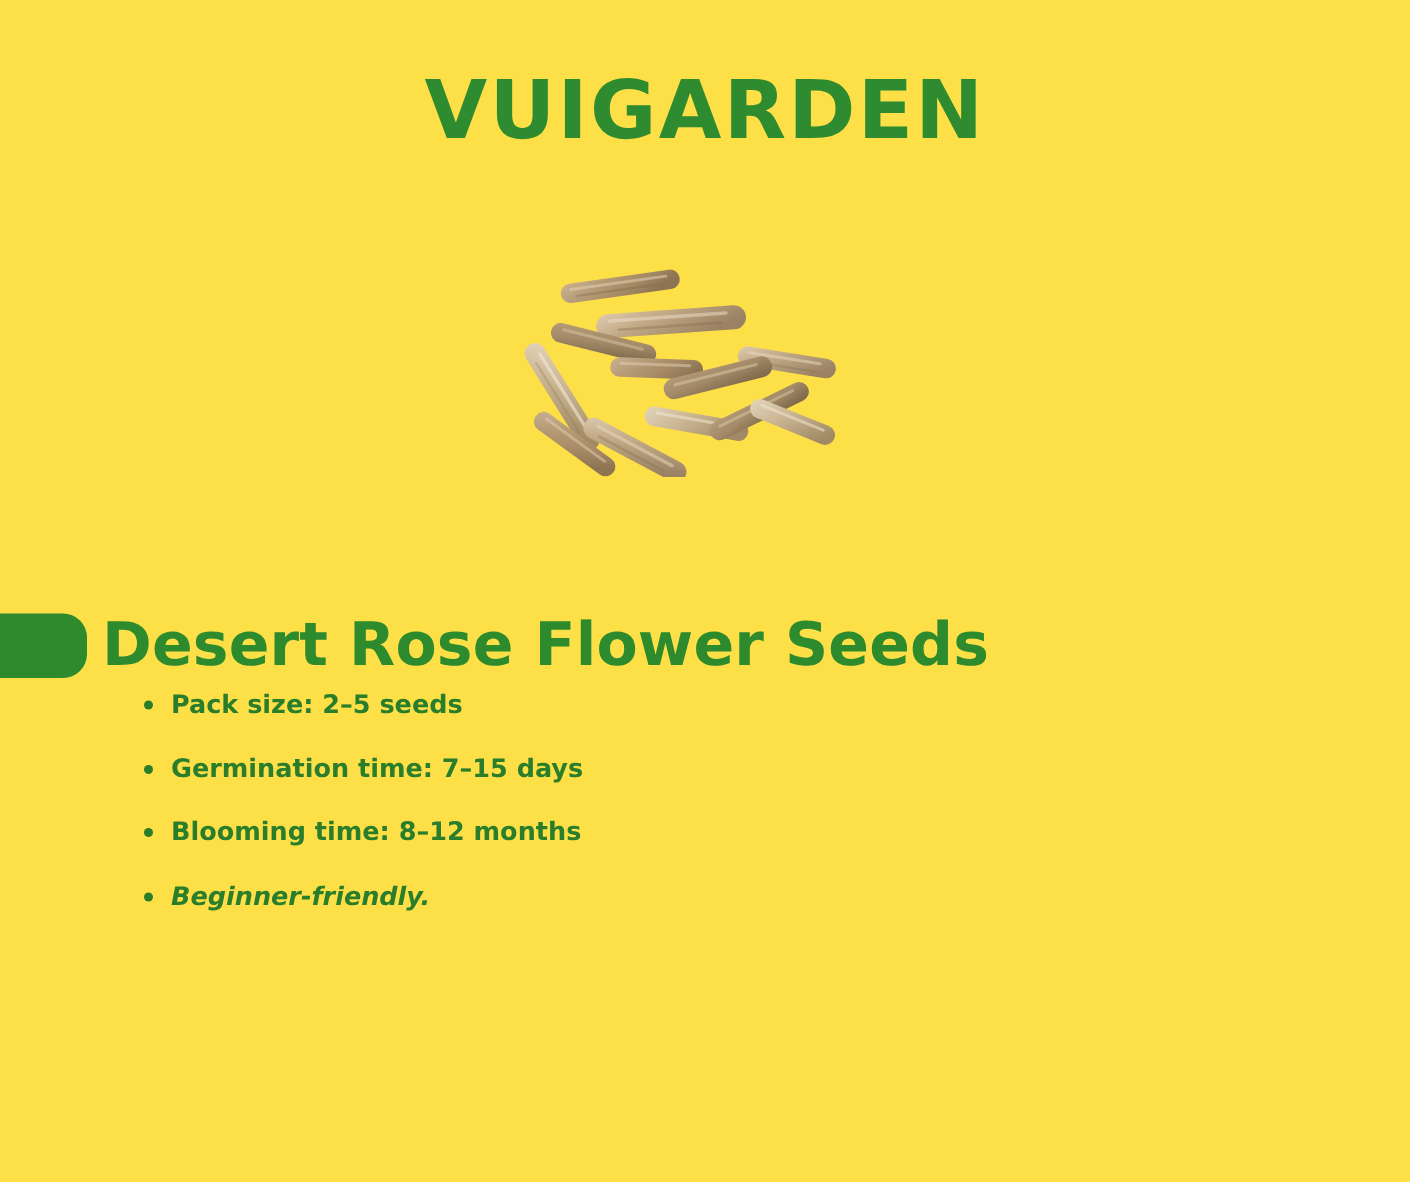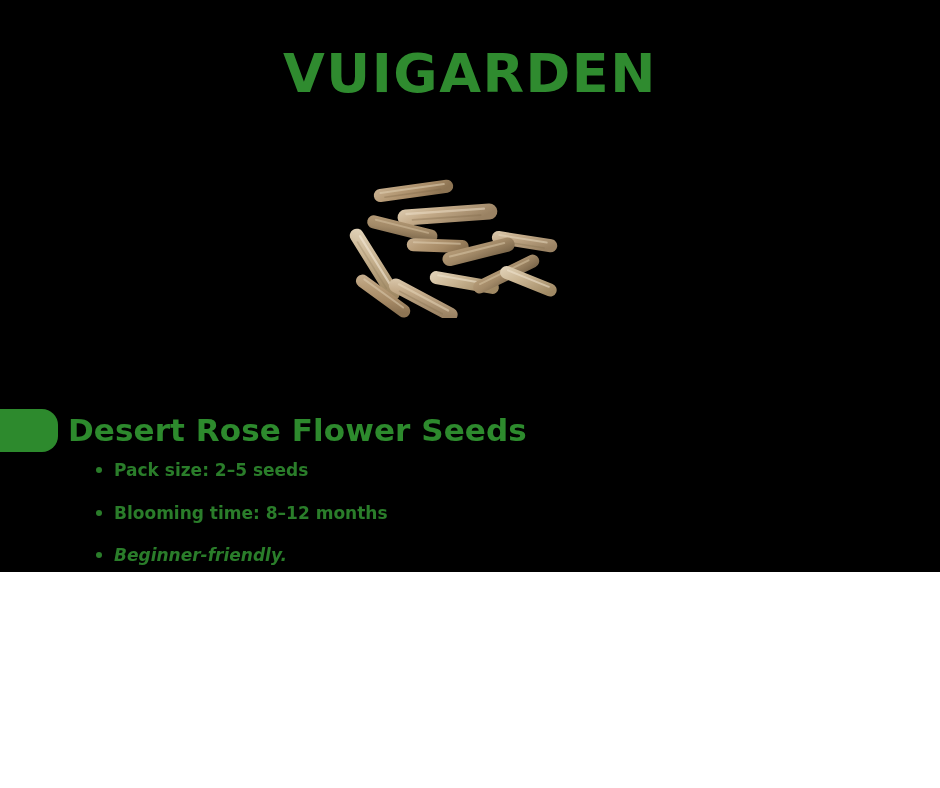--- a/index.html
+++ b/index.html
@@ -12,22 +12,22 @@
     height: 788px;
     background: #ffffff;
     font-family: "Liberation Sans", "DejaVu Sans", sans-serif;
     overflow: hidden;
     position: relative;
   }
 
   .page {
     position: relative;
     width: 940px;
-    height: 572px;
-    background: #000000;
+    height: 788px;
+    background: #fde047;
   }
 
   
   .brand-title {
     position: absolute;
     top: 46px;
     left: 0;
     width: 940px;
     text-align: center;
     font-family: "DejaVu Sans", "Liberation Sans", sans-serif;
@@ -69,21 +69,21 @@
     height: 43px;
     background: #2d8a2d;
     border-top-right-radius: 16px;
     border-bottom-right-radius: 16px;
   }
   .section-title {
     position: absolute;
     left: 68px;
     top: 0;
     font-family: "DejaVu Sans", "Liberation Sans", sans-serif;
-    font-size: 31px;
+    font-size: 40px;
     font-weight: bold;
     color: #2d8a2d;
     letter-spacing: 0.1px;
     line-height: 52px;
     white-space: nowrap;
   }
 
   
   .feature-list {
     position: absolute;
@@ -229,20 +229,24 @@
     <div class="section-title">Desert Rose Flower Seeds</div>
   </div>
 
   <ul class="feature-list">
     <li class="feature-item">
       <span class="feature-bullet"></span>
       <span class="feature-text">Pack size: 2–5 seeds</span>
     </li>
     <li class="feature-item">
       <span class="feature-bullet"></span>
+      <span class="feature-text">Germination time: 7–15 days</span>
+    </li>
+    <li class="feature-item">
+      <span class="feature-bullet"></span>
       <span class="feature-text">Blooming time: 8–12 months</span>
     </li>
     <li class="feature-item">
       <span class="feature-bullet"></span>
       <span class="feature-text">Beginner-friendly.</span>
     </li>
   </ul>
 
 </div>
 

